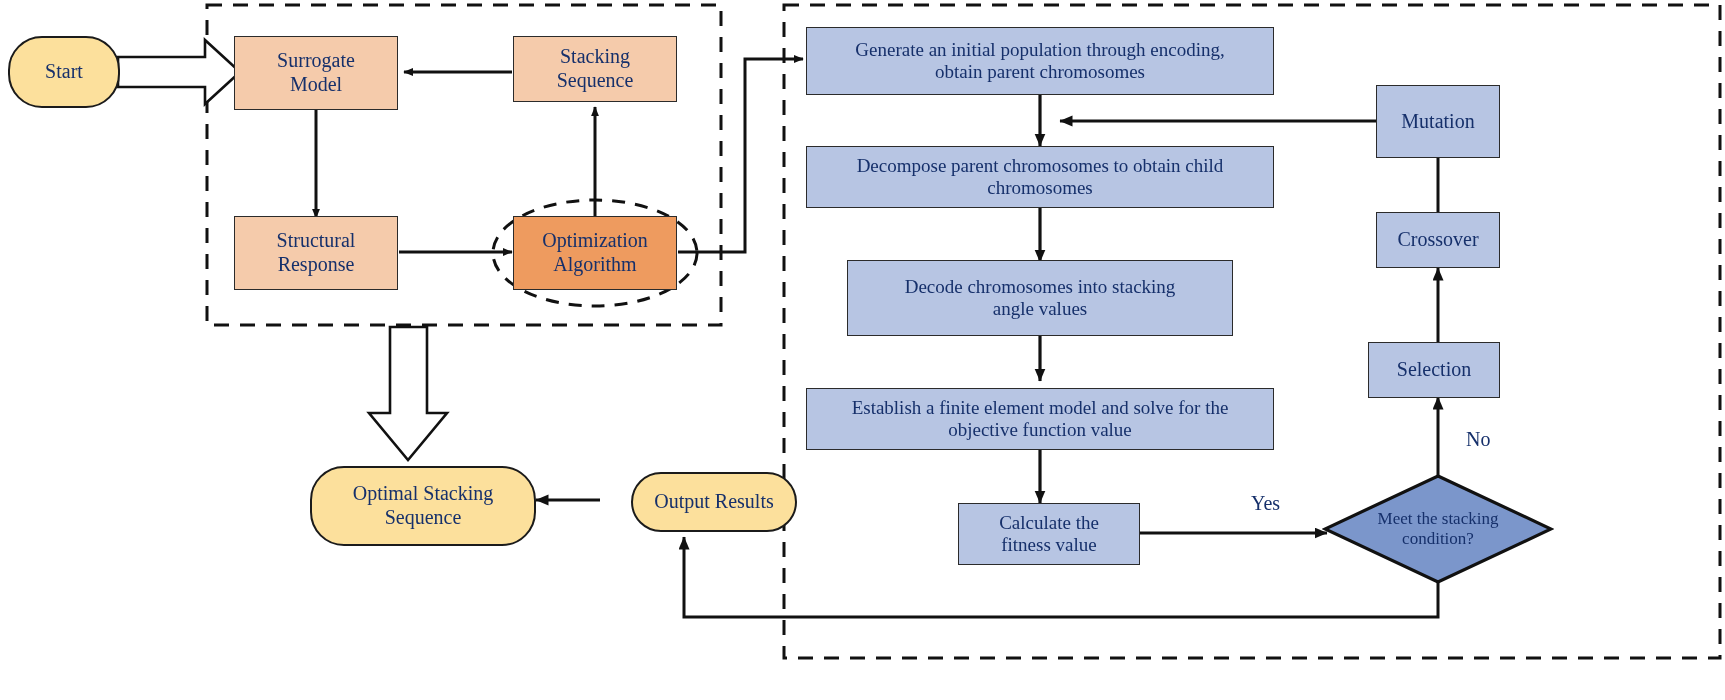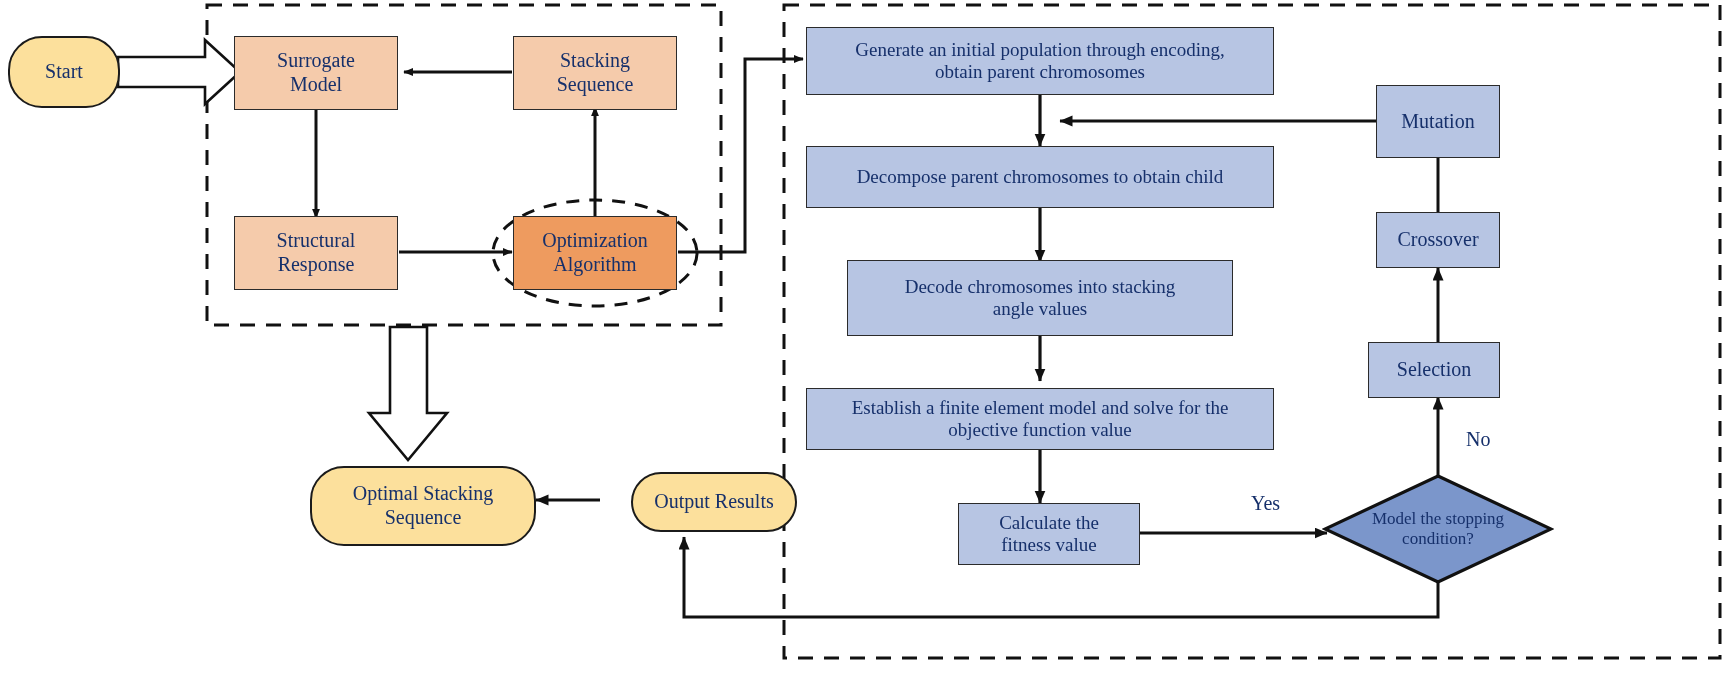--- a/index.html
+++ b/index.html
@@ -122,21 +122,21 @@
     <span>Start</span>
   </div>
 
   <div class="node rect peach f20" style="left:234px;top:36px;width:164px;height:74px;">
     <div>
       <div>Surrogate</div>
       <div>Model</div>
     </div>
   </div>
 
-  <div class="node rect peach f20" style="left:513px;top:36px;width:164px;height:74px;">
+  <div class="node rect peach f20" style="left:513px;top:36px;width:164px;height:66px;">
     <div>
       <div>Stacking</div>
       <div>Sequence</div>
     </div>
   </div>
 
   <div class="node rect peach f20" style="left:234px;top:216px;width:164px;height:74px;">
     <div>
       <div>Structural</div>
       <div>Response</div>
@@ -164,20 +164,21 @@
   <div class="node rect blue f19" style="left:806px;top:27px;width:468px;height:68px;">
     <div>
       <div>Generate an initial population through encoding,</div>
       <div>obtain parent chromosomes</div>
     </div>
   </div>
 
   <div class="node rect blue f19" style="left:806px;top:146px;width:468px;height:62px;">
     <div>
       <div>Decompose parent chromosomes to obtain child</div>
+      <div>chromosomes</div>
     </div>
   </div>
 
   <div class="node rect blue f19" style="left:847px;top:260px;width:386px;height:76px;">
     <div>
       <div>Decode chromosomes into stacking</div>
       <div>angle values</div>
     </div>
   </div>
 
@@ -205,21 +206,21 @@
 
   <div class="node rect blue f20" style="left:1368px;top:342px;width:132px;height:56px;justify-content:center;">
     <span>Selection</span>
   </div>
 
   <div class="diamond-wrap" style="left:1322px;top:473px;width:232px;height:112px;">
     <svg width="232" height="112" viewBox="0 0 232 112" style="position:absolute;left:0;top:0;">
       <polygon points="116,3 229,56 116,109 3,56" fill="#7b96cb" stroke="#111111" stroke-width="3.2" stroke-linejoin="miter"></polygon>
     </svg>
     <div class="diamond-text f17">
-      <div>Model the stopping</div>
+      <div>Meet the stacking</div>
       <div>condition?</div>
     </div>
   </div>
 
   <div class="lbl f20" style="left:1222px;top:492px;margin-left:29px;">
     <span>Yes</span>
   </div>
   <div class="lbl f20" style="left:1466px;top:428px;">
     <span>No</span>
   </div>

